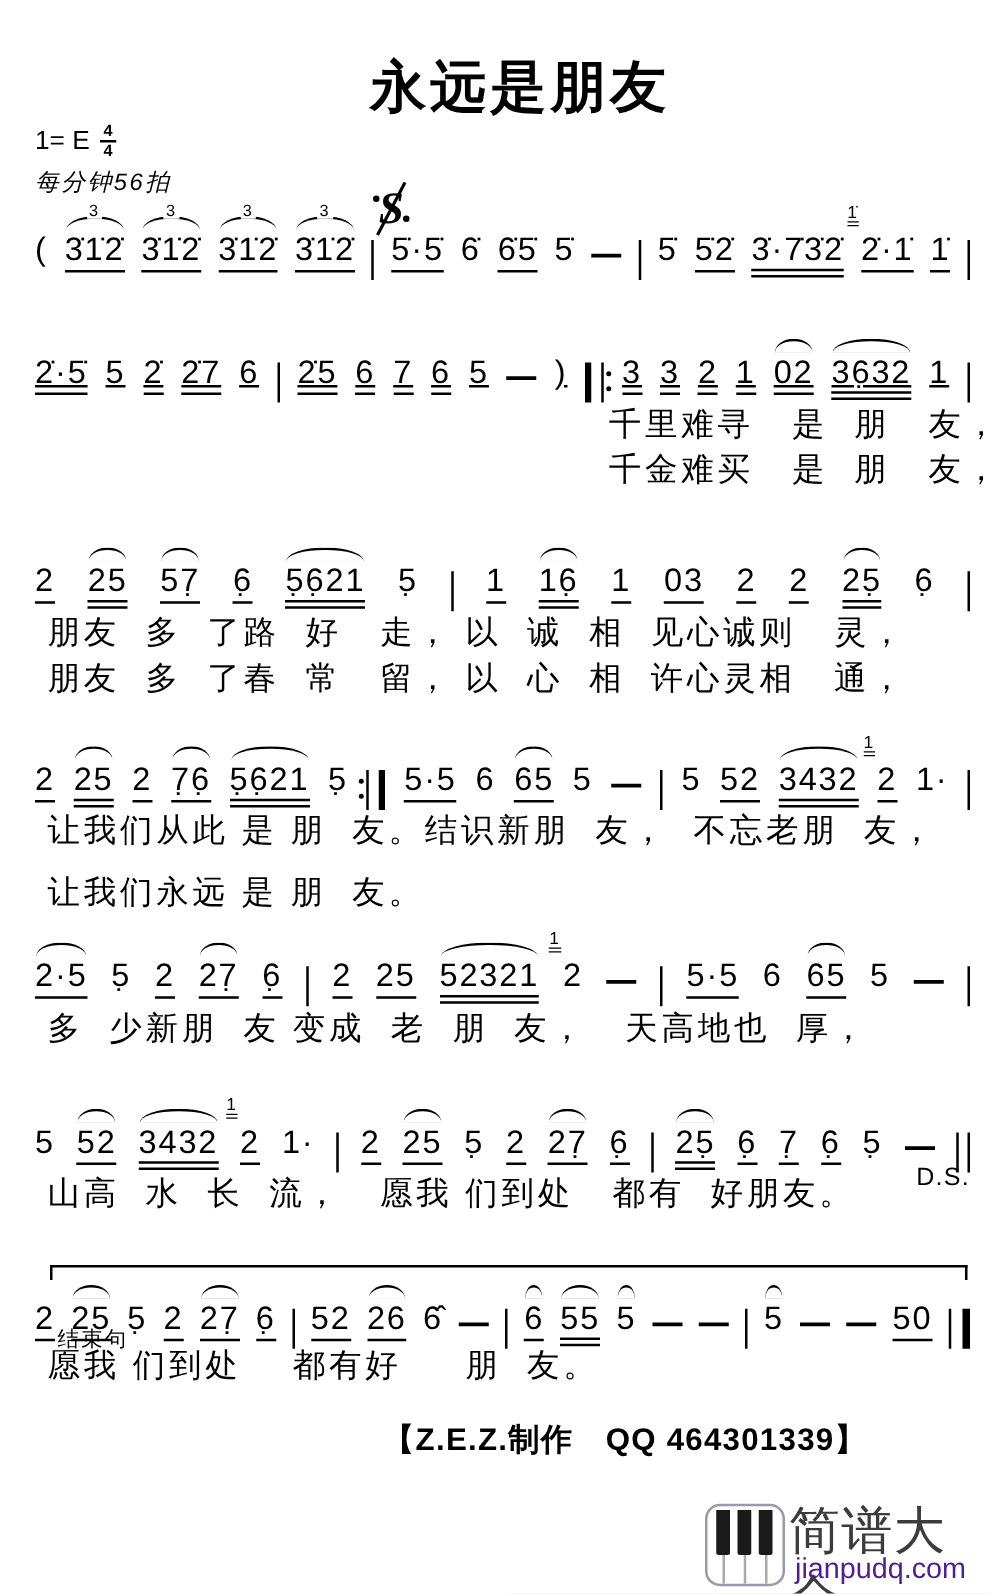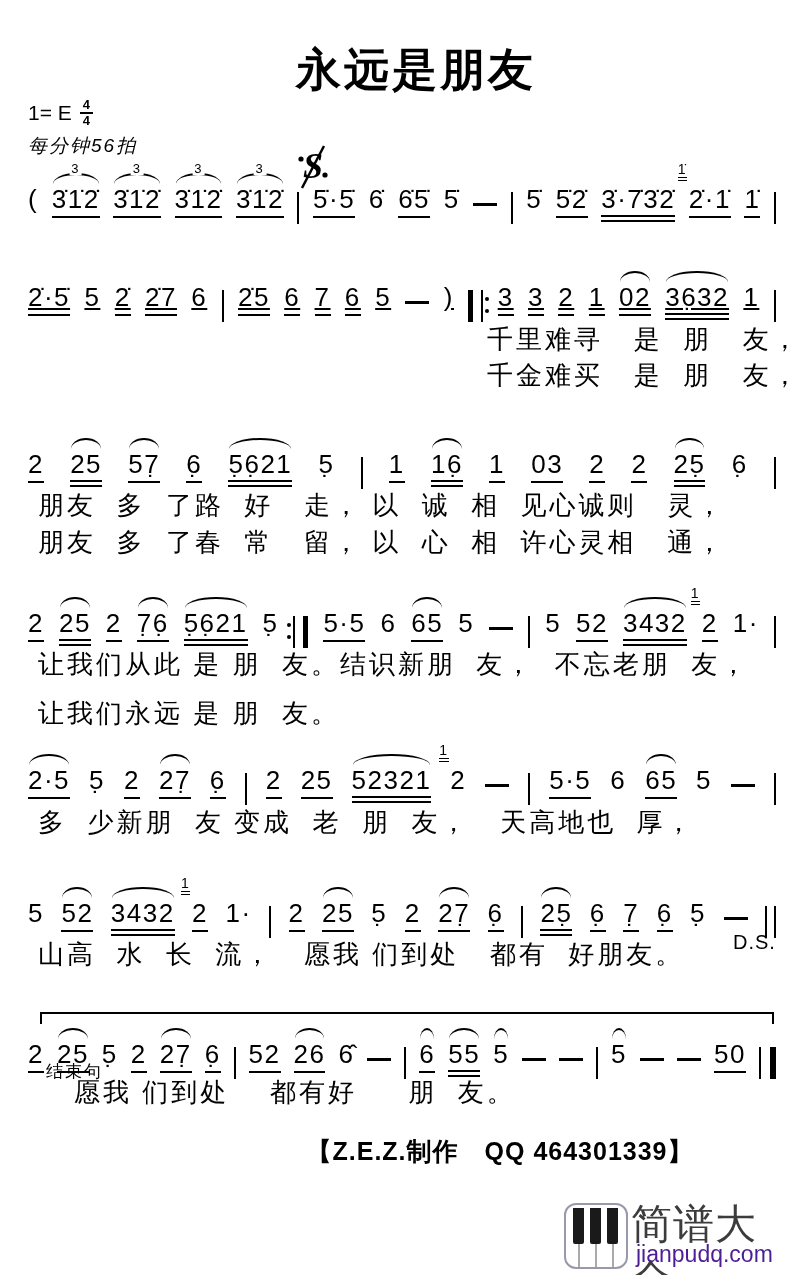--- a/index.html
+++ b/index.html
@@ -257,21 +257,21 @@
           <span class="dash"></span>
           <span class="dash"></span>
           <span class="bl bl-s"></span>
           <span class="note arc">5</span>
           <span class="dash"></span>
           <span class="dash"></span>
           <span class="note u1">50</span>
           <span class="bl bl-f"></span>
         </div>
       </div>
-      <div class="lyr" style="left: 38px; top: 1079px; margin-left: 36px;">愿我 们到处    都有好     朋  友。</div>
+      <div class="lyr" style="left: 38px; top: 1079px;">愿我 们到处    都有好     朋  友。</div>
     </div>
 
   <div class="ds">D.S.</div>
 
   <div class="maker">【Z.E.Z.制作　QQ 464301339】</div>
 
   <div class="logo-icon">
     <div class="bk" style="left:7px"></div>
     <div class="bk" style="left:24px"></div>
     <div class="bk" style="left:41px"></div>

